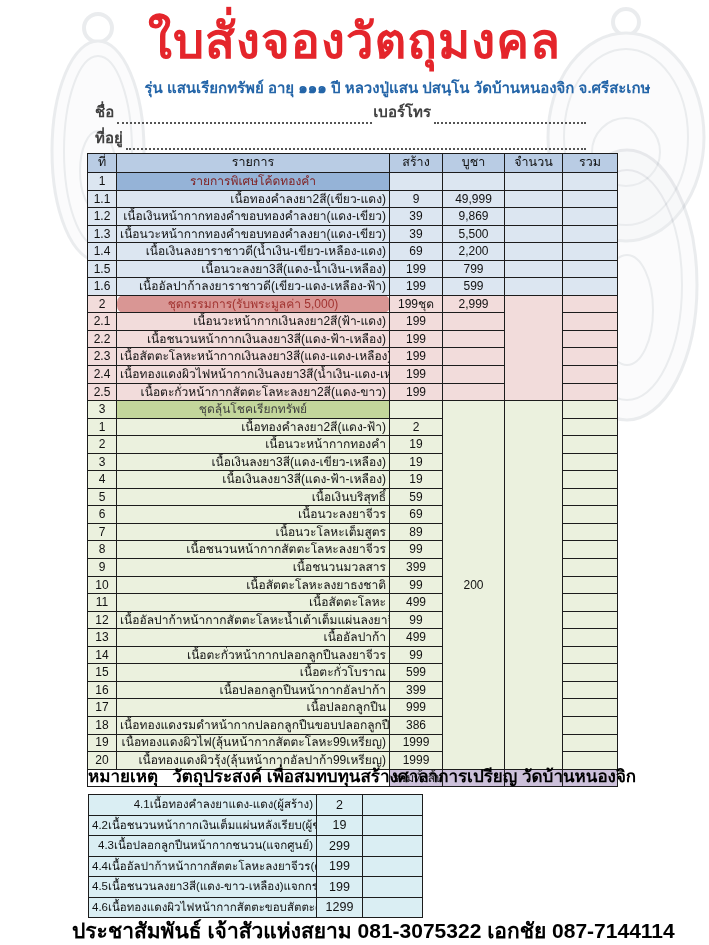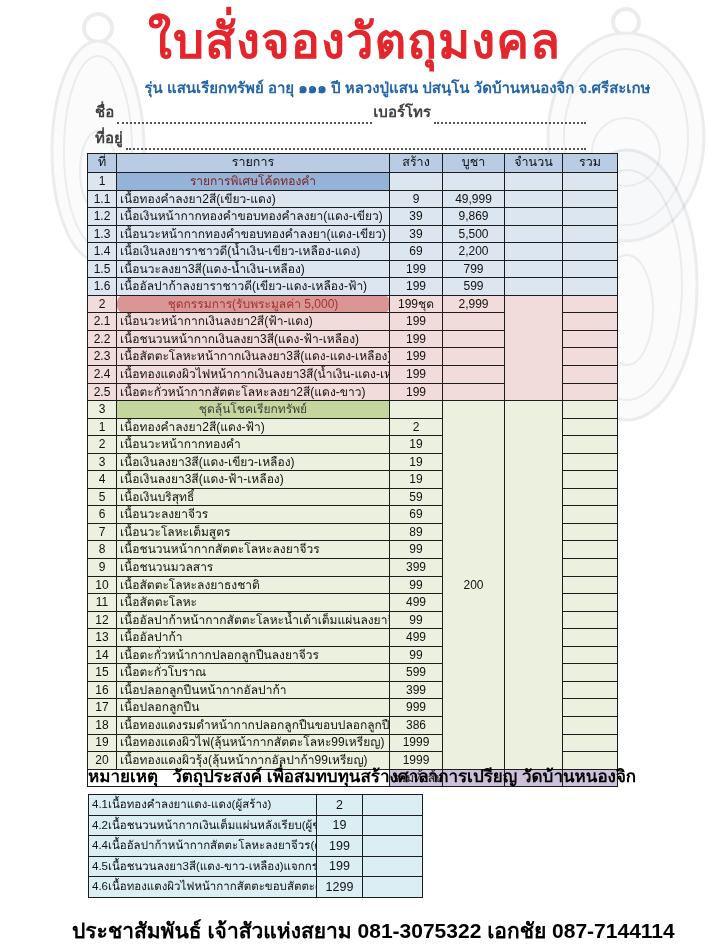--- a/index.html
+++ b/index.html
@@ -26,21 +26,21 @@
   table{border-collapse:collapse;table-layout:fixed;}
   #main-table{position:absolute;left:87px;top:153px;width:530px;}
   #main-table td,#main-table th{
     border:1px solid #1c1c1c;font-size:12px;font-weight:400;
     height:16.55px;line-height:1.05;padding:0 3px;
     overflow:hidden;white-space:nowrap;vertical-align:middle;
   }
   #main-table th{background:#b9cce4;text-align:center;font-size:12.5px;height:18px;}
   .c-no{text-align:center;padding:0 1px;}
   .c-num{text-align:center;}
-  .c-item{text-align:left;}
+  .c-item{text-align:right;}
   .sec-no{font-weight:700;font-size:13px;}
   .banner{text-align:center;font-weight:700;}
   .blue-row{background:#dce6f1;}
   .blue-banner{background:#95b3d7;color:#7f1d1d;}
   .red-row{background:#f2dcdb;}
   .red-banner{background:#d99694;color:#a23431;border-radius:7px;}
   .green-row{background:#ebf1de;}
   .green-banner{background:#c3d69b;color:#404040;}
   .total-cell{background:#ccc0da;font-weight:700;text-align:center;}
   .c-blank{background:#ffffff;}
@@ -359,20 +359,25 @@
         <td class="c-item">4.1เนื้อทองคำลงยาแดง-แดง(ผู้สร้าง)</td>
         <td class="c-num">2</td>
         <td></td>
       </tr>
       <tr>
         <td class="c-item">4.2เนื้อชนวนหน้ากากเงินเต็มแผ่นหลังเรียบ(ผู้ช่วยงาน)</td>
         <td class="c-num">19</td>
         <td></td>
       </tr>
       <tr>
+        <td class="c-item">4.3เนื้อปลอกลูกปืนหน้ากากชนวน(แจกศูนย์)</td>
+        <td class="c-num">299</td>
+        <td></td>
+      </tr>
+      <tr>
         <td class="c-item">4.4เนื้ออัลปาก้าหน้ากากสัตตะโลหะลงยาจีวร(ตัดชิด)</td>
         <td class="c-num">199</td>
         <td></td>
       </tr>
       <tr>
         <td class="c-item">4.5เนื้อชนวนลงยา3สี(แดง-ขาว-เหลือง)แจกกรรมการ,ตัดชิด</td>
         <td class="c-num">199</td>
         <td></td>
       </tr>
       <tr>

